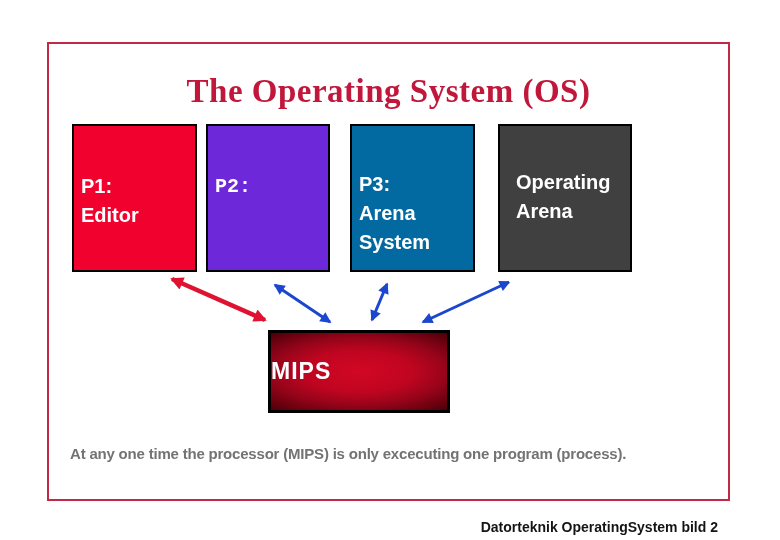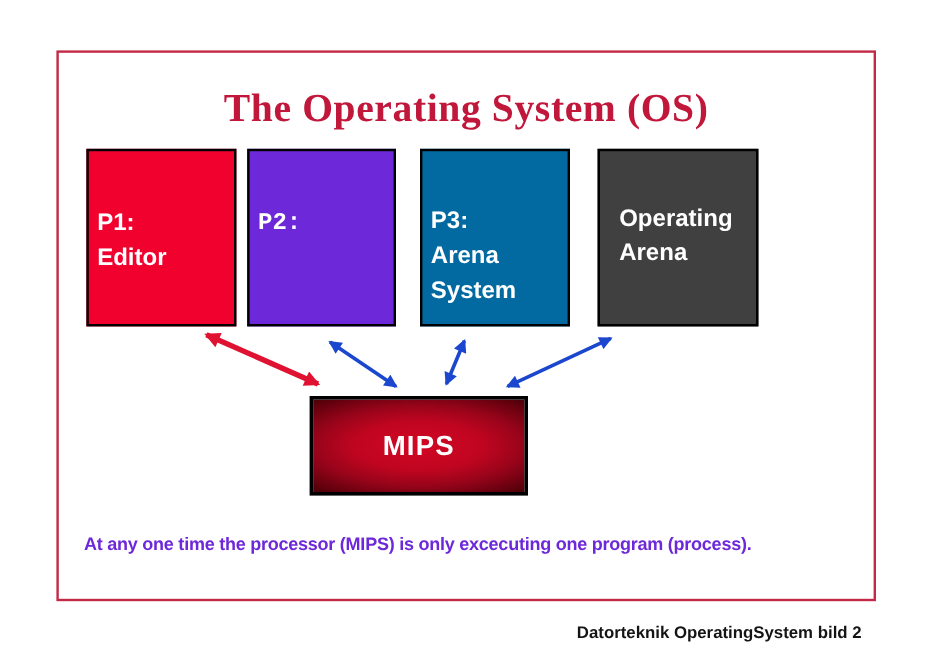--- a/index.html
+++ b/index.html
@@ -57,47 +57,46 @@
   .box-os { left: 498px; width: 134px; background: #404040; padding-top: 42px; padding-left: 16px; }
   .connectors {
     position: absolute;
     left: 0; top: 0;
     width: 780px;
     height: 540px;
     pointer-events: none;
   }
   .mips {
     position: absolute;
-    left: 258px;
+    left: 268px;
     top: 330px;
     width: 182px;
     height: 83px;
     border: 3px solid #000000;
     box-sizing: border-box;
     background: radial-gradient(ellipse 80% 70% at 50% 50%,
       #D10725 0%, #C00520 38%, #97041A 62%, #5C000B 88%, #3A0006 100%);
     display: flex;
     align-items: center;
-    justify-content: center;
   }
   .mips-label {
     color: #ffffff;
     font-weight: 700;
     font-size: 23px;
     letter-spacing: 1px;
   }
   .caption {
     position: absolute;
     left: 70px;
     top: 445px;
     width: 645px;
     font-weight: 700;
     font-size: 15px;
     letter-spacing: -0.2px;
-    color: #6d28d9;
+    color: #737373;
     white-space: nowrap;
   }
   .footer {
     position: absolute;
     right: 62px;
     top: 519px;
     font-weight: 700;
     font-size: 14px;
     color: #141414;
   }

